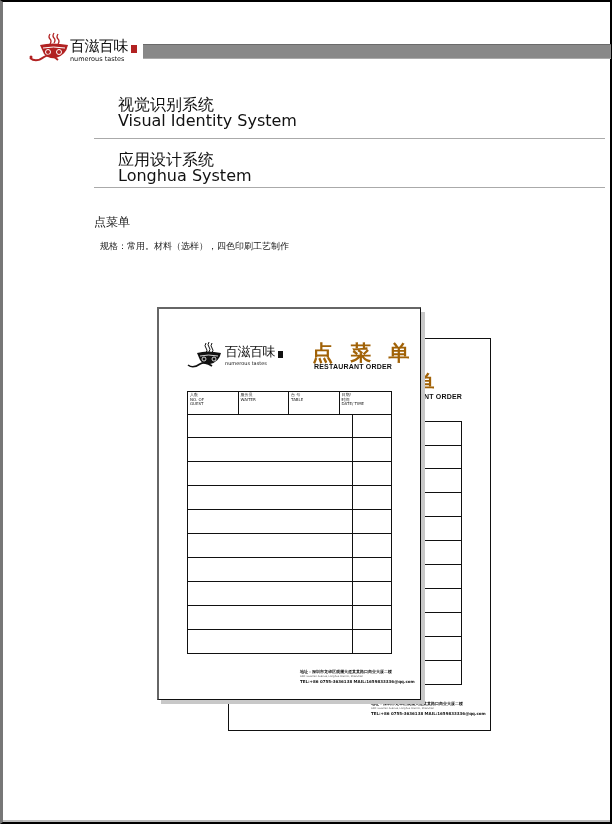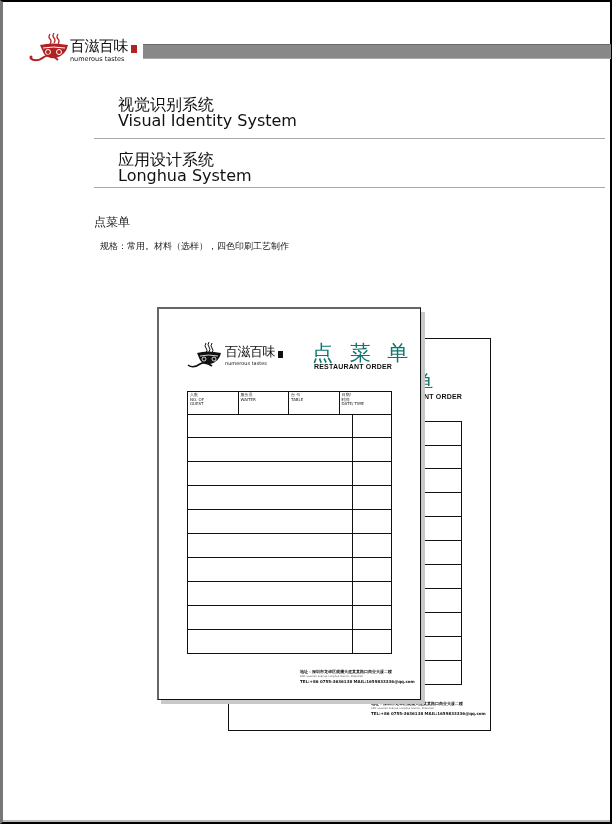--- a/index.html
+++ b/index.html
@@ -23,21 +23,21 @@
   .item-title { position:absolute; left:94px; top:214px; font-size:12px; color:#222; }
   .item-spec  { position:absolute; left:94px; top:240px; font-size:9px; color:#222;margin-left:6px; }
 
   
   .sheet { position:absolute; background:#fff; border:1px solid #111; box-sizing:border-box; }
   .sheet-back  { left:228px; top:338px; width:263px; height:393px; }
   .sheet-front { left:157px; top:307px; width:264px; height:393px; border-top:2px solid #666; border-left:2px solid #666; }
   .sheet-shadow { position:absolute; background:#c8c8c8; }
 
   .s-logo { position:absolute; left:28px; top:30px; width:100px; height:34px; }
-  .s-title { position:absolute; font-family:"DejaVu Sans", sans-serif; font-weight:normal; font-size:21px; letter-spacing:5px; color:#0f766e; }
+  .s-title { position:absolute; font-family:"DejaVu Sans", sans-serif; font-weight:bold; font-size:21px; letter-spacing:5px; color:#a16207; }
   .s-sub { position:absolute; font-family:"Liberation Sans", sans-serif; font-weight:bold; font-size:7px; color:#111; letter-spacing:0.2px; }
 
   .hdr-table { position:absolute; border:1px solid #111; box-sizing:border-box; display:flex; }
   .hdr-cell { border-right:1px solid #111; box-sizing:border-box; padding:1px 2px; font-size:4px; line-height:4.5px; color:#222; }
   .hdr-cell:last-child { border-right:none; }
 
   .rows { position:absolute; border-left:1px solid #111; border-right:1px solid #111; box-sizing:border-box; }
   .row { display:flex; border-bottom:1px solid #111; box-sizing:border-box; height:24px; }
   .row .c1 { flex:1; border-right:1px solid #111; }
   .row .c2 { width:38px; }

